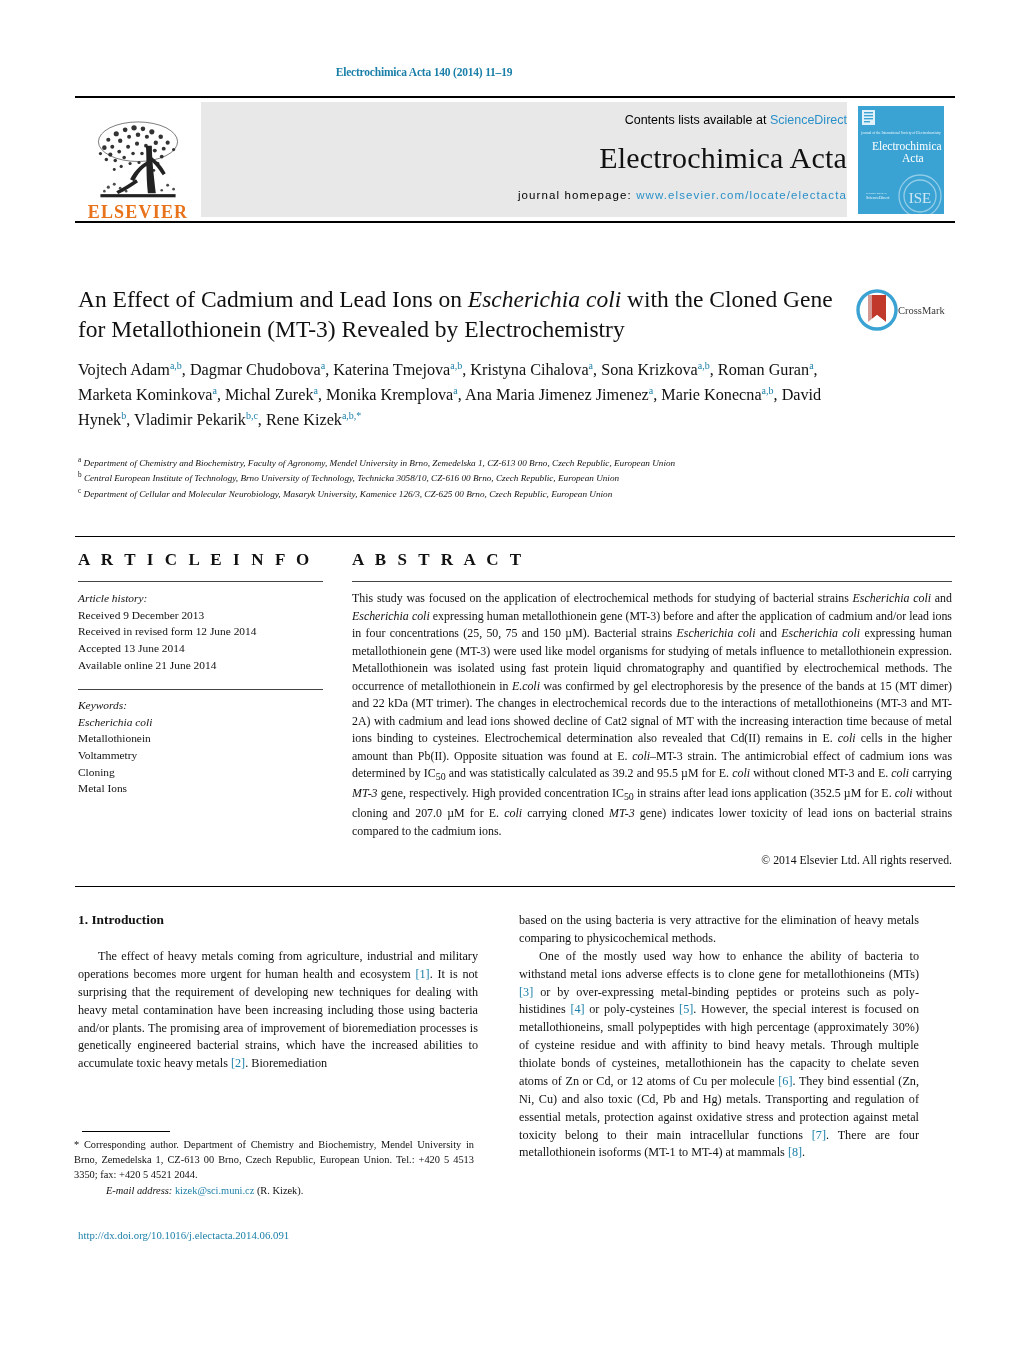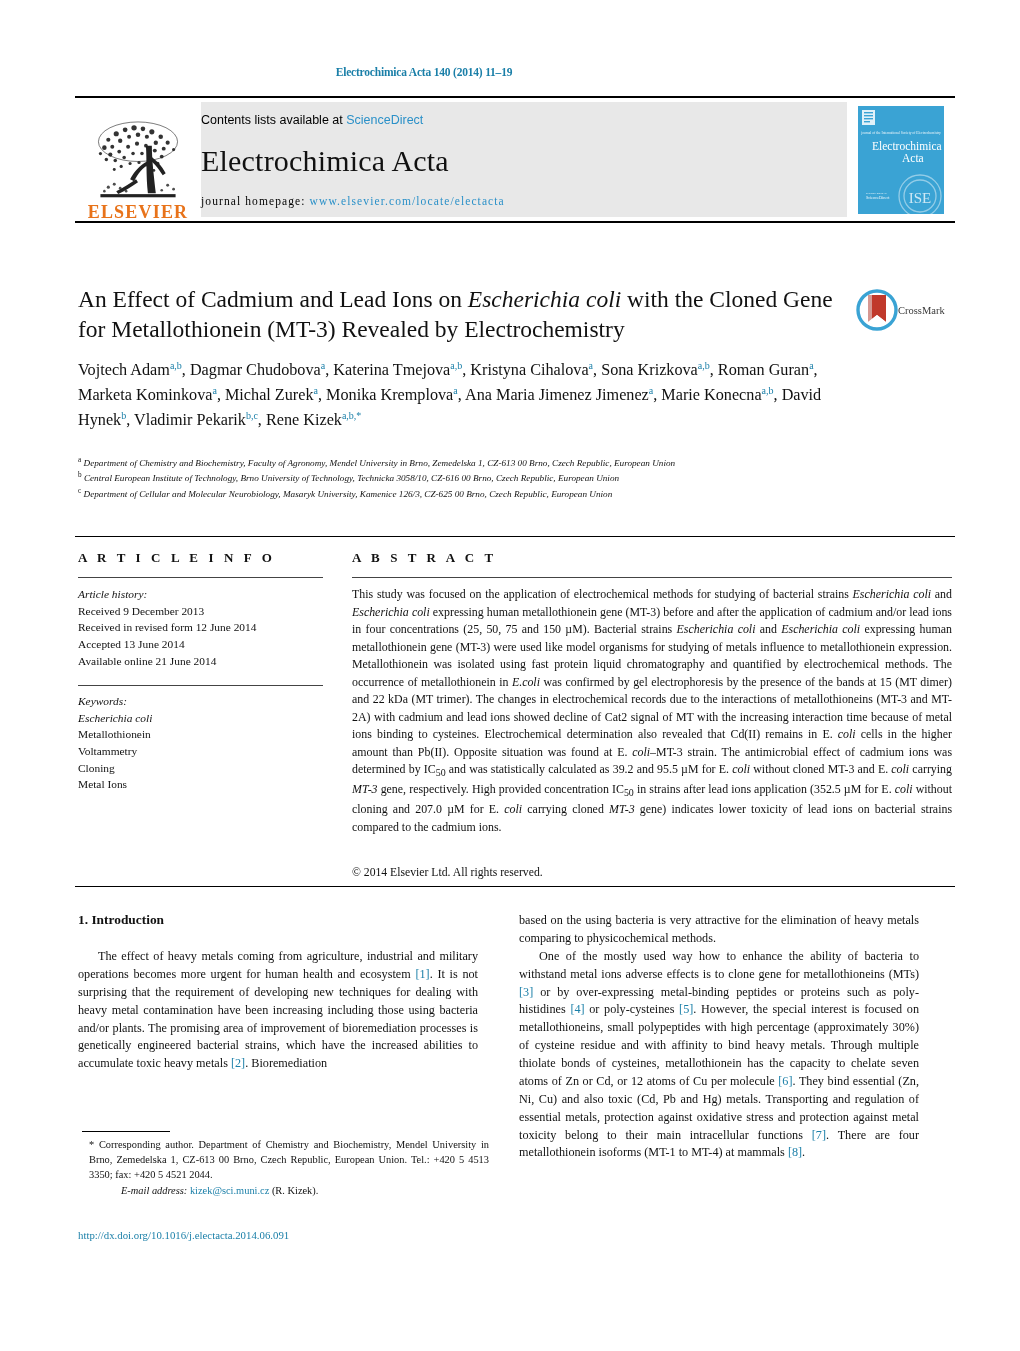--- a/index.html
+++ b/index.html
@@ -41,35 +41,35 @@
   }
   .tree-logo { width: 104px; height: 90px; display:block; }
   .elsevier-word {
     font-family: "Liberation Serif", serif;
     font-size: 18px; font-weight: bold; letter-spacing: 1.2px;
     color: #e8731a; line-height: 1; margin-top: -2px;
   }
   .banner {
     flex: 1 1 auto;
     background: #e8e8e8;
-    display: flex; flex-direction: column; align-items: flex-start; justify-content: space-between;
-    padding: 11px 0 10px 0; box-sizing: border-box;
+    display: flex; flex-direction: column; align-items: flex-end; justify-content: space-between;
+    padding: 11px 0 16px 0; box-sizing: border-box;
     margin: 4px 0 4px 0;
   }
   .contents-line {
     font-family: "Liberation Sans", sans-serif;
     font-size: 12.5px; color: #000;
   }
   .contents-line .sd { color: #2a90c8; }
   .journal-name {
     font-family: "Liberation Serif", serif;
     font-size: 30px; color: #111; letter-spacing: 0.2px;
   }
   .homepage-line {
-    font-family: Liberation Serif, serif;
+    font-family: Liberation Sans, sans-serif;
     font-size: 11.5px; letter-spacing: 1.1px; color: #000;
   }
   .homepage-line .url { color: #2a90c8; }
   .cover-cell {
     width: 108px; flex: 0 0 108px;
     display:flex; align-items:center; justify-content:center;
   }
   .cover-img { width: 86px; height: 108px; display:block; }
 
   
@@ -113,38 +113,38 @@
 
   
   .info-col {
     position: absolute; left: 78px; top: 550px; width: 245px;
   }
   .abs-col {
     position: absolute; left: 352px; top: 550px; width: 600px;
   }
   .sec-head {
     font-family: "Liberation Serif", serif;
-    font-weight: bold; font-size: 13px; letter-spacing: 3.6px; color: #111;
+    font-weight: bold; font-size: 17px; letter-spacing: 3.6px; color: #111;
   }
   .thin-rule { border-top: 0.9px solid #444; margin-top: 11px; margin-bottom: 8px; }
   .info-body {
     font-family: "Liberation Serif", serif;
     font-size: 11.4px; line-height: 1.46; color: #111;
   }
   .info-body .ital { font-style: italic; }
   .kw-block { margin-top: 16px; }
   .kw-rule { border-top: 0.9px solid #444; margin-bottom: 7px; }
 
   .abs-body {
     font-family: "Liberation Serif", serif;
     font-size: 11.9px; line-height: 1.475; text-align: justify; color: #111;
   }
   .abs-body i { font-style: italic; }
   .copyright {
-    text-align: left; margin-top: 29px;
+    text-align: right; margin-top: 13px;
     font-family: "Liberation Serif", serif; font-size: 11.7px; color: #111;
   }
 
   
   .body-left {
     position: absolute; left: 78px; top: 912px; width: 400px;
   }
   .body-right {
     position: absolute; left: 519px; top: 912px; width: 400px;
   }
@@ -157,21 +157,21 @@
     font-size: 12.2px; line-height: 1.465; text-align: justify; color: #111;
   }
   .para.indent { text-indent: 20px; }
   .ref { color: #1a7fa8; }
 
   
   .foot-rule {
     position: absolute; left: 82px; top: 1131px; width: 88px; border-top: 0.9px solid #000;
   }
   .footnote {
-    position: absolute; left: 89px; top: 1138px; width: 400px;
+    position: absolute; left: 74px; top: 1138px; width: 400px;
     font-family: "Liberation Serif", serif;
     font-size: 10.4px; line-height: 1.44; text-align: justify; color: #111;
   }
   .footnote .star { }
   .footnote .email-label { font-style: italic; margin-left: 12px; }
   .footnote a, .link { color: #1a7fa8; text-decoration: none; }
 
   .doi-block {
     position: absolute; left: 78px; top: 1228px; width: 420px;
     font-family: "Liberation Serif", serif; font-size: 10.8px; line-height: 1.45;

